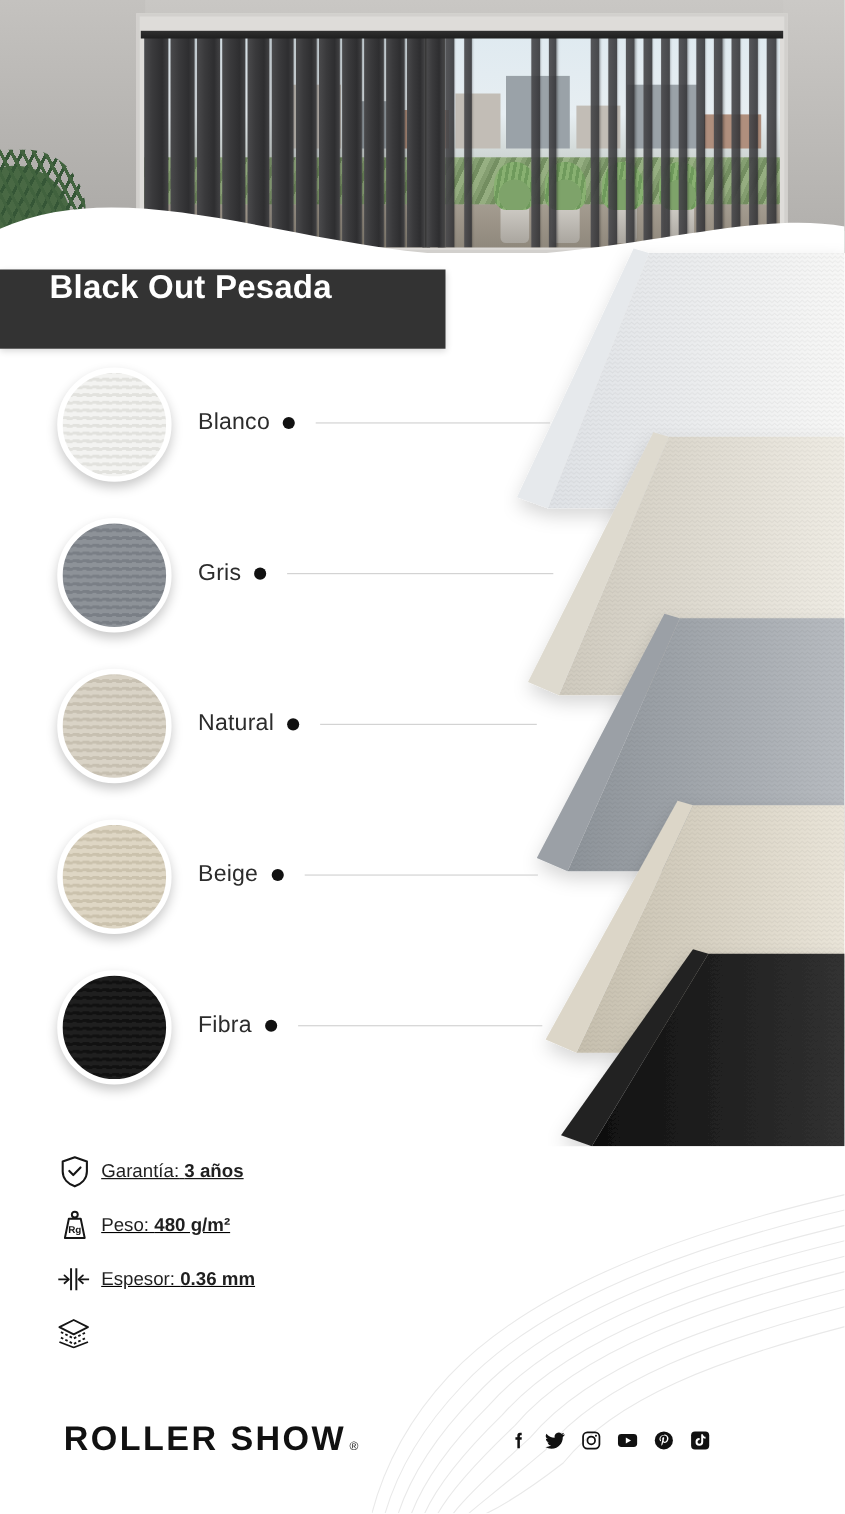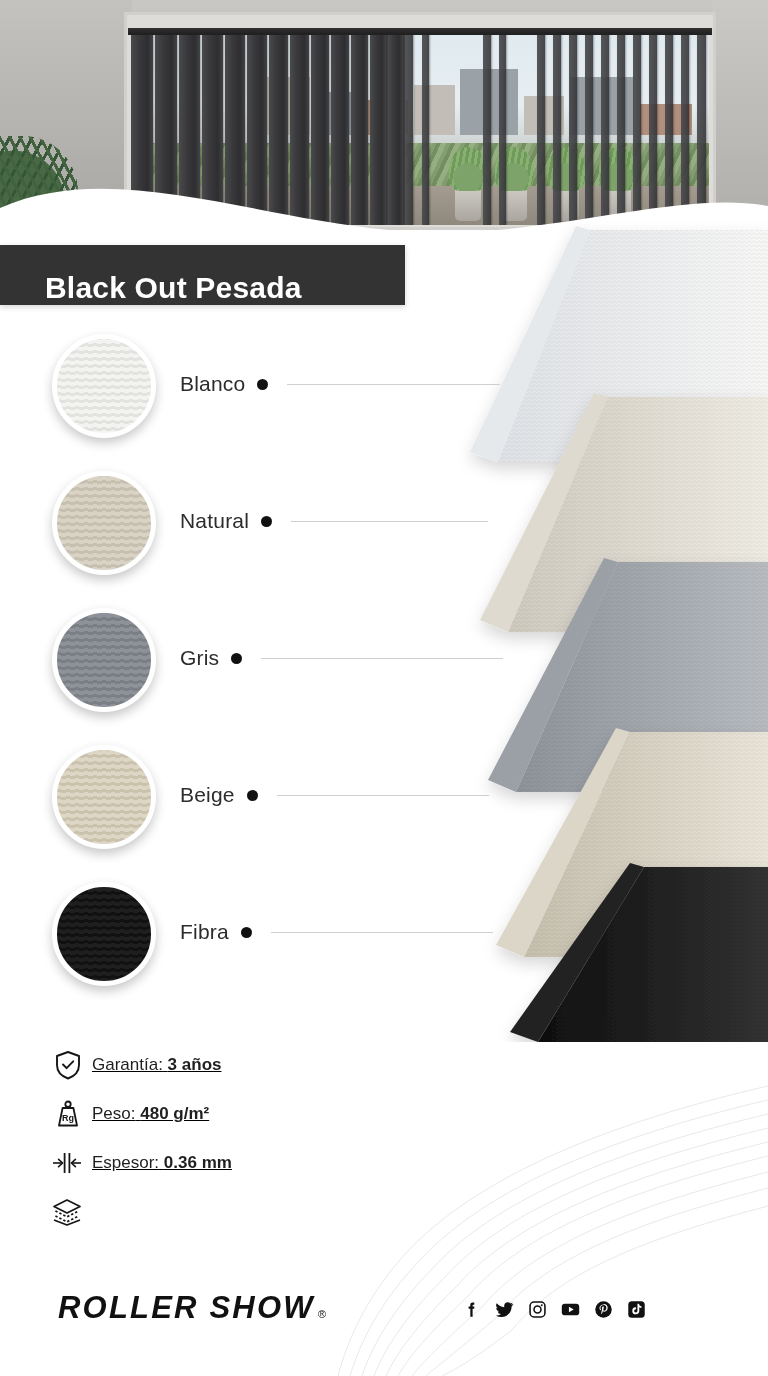--- a/index.html
+++ b/index.html
@@ -72,23 +72,23 @@
       radial-gradient(circle at 30% 70%, #44663f 0 55%, transparent 56%);
     border-radius: 0 60% 10% 10%;
     opacity:.95;
   }
 
   
   .wave-top { position:absolute; left:0; top:120px; width:768px; height:130px; }
 
   
   .title-bar {
-    position:absolute; left:0; top:245px; width:405px; height:60px;
+    position:absolute; left:0; top:245px; width:405px; height:72px;
     background:#333333;
-    display:flex; align-items:flex-end;
+    display:flex; align-items:flex-start;
     box-shadow: 0 2px 6px rgba(0,0,0,.16);
   }
   .title-bar h1 {
     color:#ffffff; font-size:30px; font-weight:bold; letter-spacing:.2px;
     padding-left:45px; white-space:nowrap;
   }
 
   
   .fan { position:absolute; right:0; top:212px; width:310px; height:830px; }
 
@@ -110,21 +110,21 @@
   .sw-line { height:1px; background:#cfcfcf; display:block; margin-left:7px; }
 
   
   .specs { position:absolute; left:48px; top:1040px; width:560px; }
   .spec-row { display:flex; align-items:center; height:49px;text-decoration:underline; }
   .spec-ico { width:34px; height:34px; flex:0 0 34px; display:flex; align-items:center; justify-content:flex-end; }
   .spec-txt { font-size:17px; color:#1f1f1f; margin-left:10px; white-space:nowrap; }
   .spec-txt b { font-weight:bold; }
 
   
-  .footer { position:absolute; left:0; bottom:0; width:768px; height:120px;font-style:italic; }
+  .footer { position:absolute; left:0; bottom:0; width:768px; height:120px; }
   .logo { position:absolute; left:58px; top:34px; display:flex; align-items:baseline; }
   .logo-txt { font-size:31px; font-weight:bold; letter-spacing:2.2px; color:#111; }
   .logo-reg { font-size:11px; color:#111; margin-left:3px; }
   .socials { position:absolute; left:462px; top:44px; display:flex; gap:14px; align-items:center; }
   .soc { width:19px; height:19px; display:block; }
 
   .wave-bottom { position:absolute; right:0; bottom:0; width:430px; height:300px; pointer-events:none; }
 </style>
 </head>
 <body>
@@ -273,34 +273,34 @@
     <div class="sw-row">
       <div class="sw-circle" id="c0" style="background-image: repeating-linear-gradient(8deg, rgb(226, 226, 222) 0px, rgb(226, 226, 222) 3px, rgb(243, 243, 241) 3px, rgb(243, 243, 241) 7px), radial-gradient(circle at 34% 28%, rgba(255, 255, 255, 0.55), rgba(0, 0, 0, 0.1)); background-color: rgb(243, 243, 241);"></div>
       <div class="sw-label">
         <span class="sw-name">Blanco</span>
         <span class="sw-dot"></span>
         <span class="sw-line" id="l0" style="width: 213px;"></span>
       </div>
     </div>
 
     <div class="sw-row">
+      <div class="sw-circle" id="c2" style="background-image: repeating-linear-gradient(8deg, rgb(122, 127, 134) 0px, rgb(122, 127, 134) 3px, rgb(141, 146, 152) 3px, rgb(141, 146, 152) 7px), radial-gradient(circle at 34% 28%, rgba(255, 255, 255, 0.55), rgba(0, 0, 0, 0.1)); background-color: rgb(141, 146, 152);"></div>
+      <div class="sw-label">
+        <span class="sw-name">Gris</span>
+        <span class="sw-dot"></span>
+        <span class="sw-line" id="l2" style="width: 242px;"></span>
+      </div>
+    </div>
+
+    <div class="sw-row">
       <div class="sw-circle" id="c1" style="background-image: repeating-linear-gradient(8deg, rgb(199, 192, 177) 0px, rgb(199, 192, 177) 3px, rgb(217, 211, 198) 3px, rgb(217, 211, 198) 7px), radial-gradient(circle at 34% 28%, rgba(255, 255, 255, 0.55), rgba(0, 0, 0, 0.1)); background-color: rgb(217, 211, 198);"></div>
       <div class="sw-label">
         <span class="sw-name">Natural</span>
         <span class="sw-dot"></span>
         <span class="sw-line" id="l1" style="width: 197px;"></span>
-      </div>
-    </div>
-
-    <div class="sw-row">
-      <div class="sw-circle" id="c2" style="background-image: repeating-linear-gradient(8deg, rgb(122, 127, 134) 0px, rgb(122, 127, 134) 3px, rgb(141, 146, 152) 3px, rgb(141, 146, 152) 7px), radial-gradient(circle at 34% 28%, rgba(255, 255, 255, 0.55), rgba(0, 0, 0, 0.1)); background-color: rgb(141, 146, 152);"></div>
-      <div class="sw-label">
-        <span class="sw-name">Gris</span>
-        <span class="sw-dot"></span>
-        <span class="sw-line" id="l2" style="width: 242px;"></span>
       </div>
     </div>
 
     <div class="sw-row">
       <div class="sw-circle" id="c3" style="background-image: repeating-linear-gradient(8deg, rgb(203, 194, 173) 0px, rgb(203, 194, 173) 3px, rgb(222, 214, 196) 3px, rgb(222, 214, 196) 7px), radial-gradient(circle at 34% 28%, rgba(255, 255, 255, 0.55), rgba(0, 0, 0, 0.1)); background-color: rgb(222, 214, 196);"></div>
       <div class="sw-label">
         <span class="sw-name">Beige</span>
         <span class="sw-dot"></span>
         <span class="sw-line" id="l3" style="width: 212px;"></span>
       </div>

